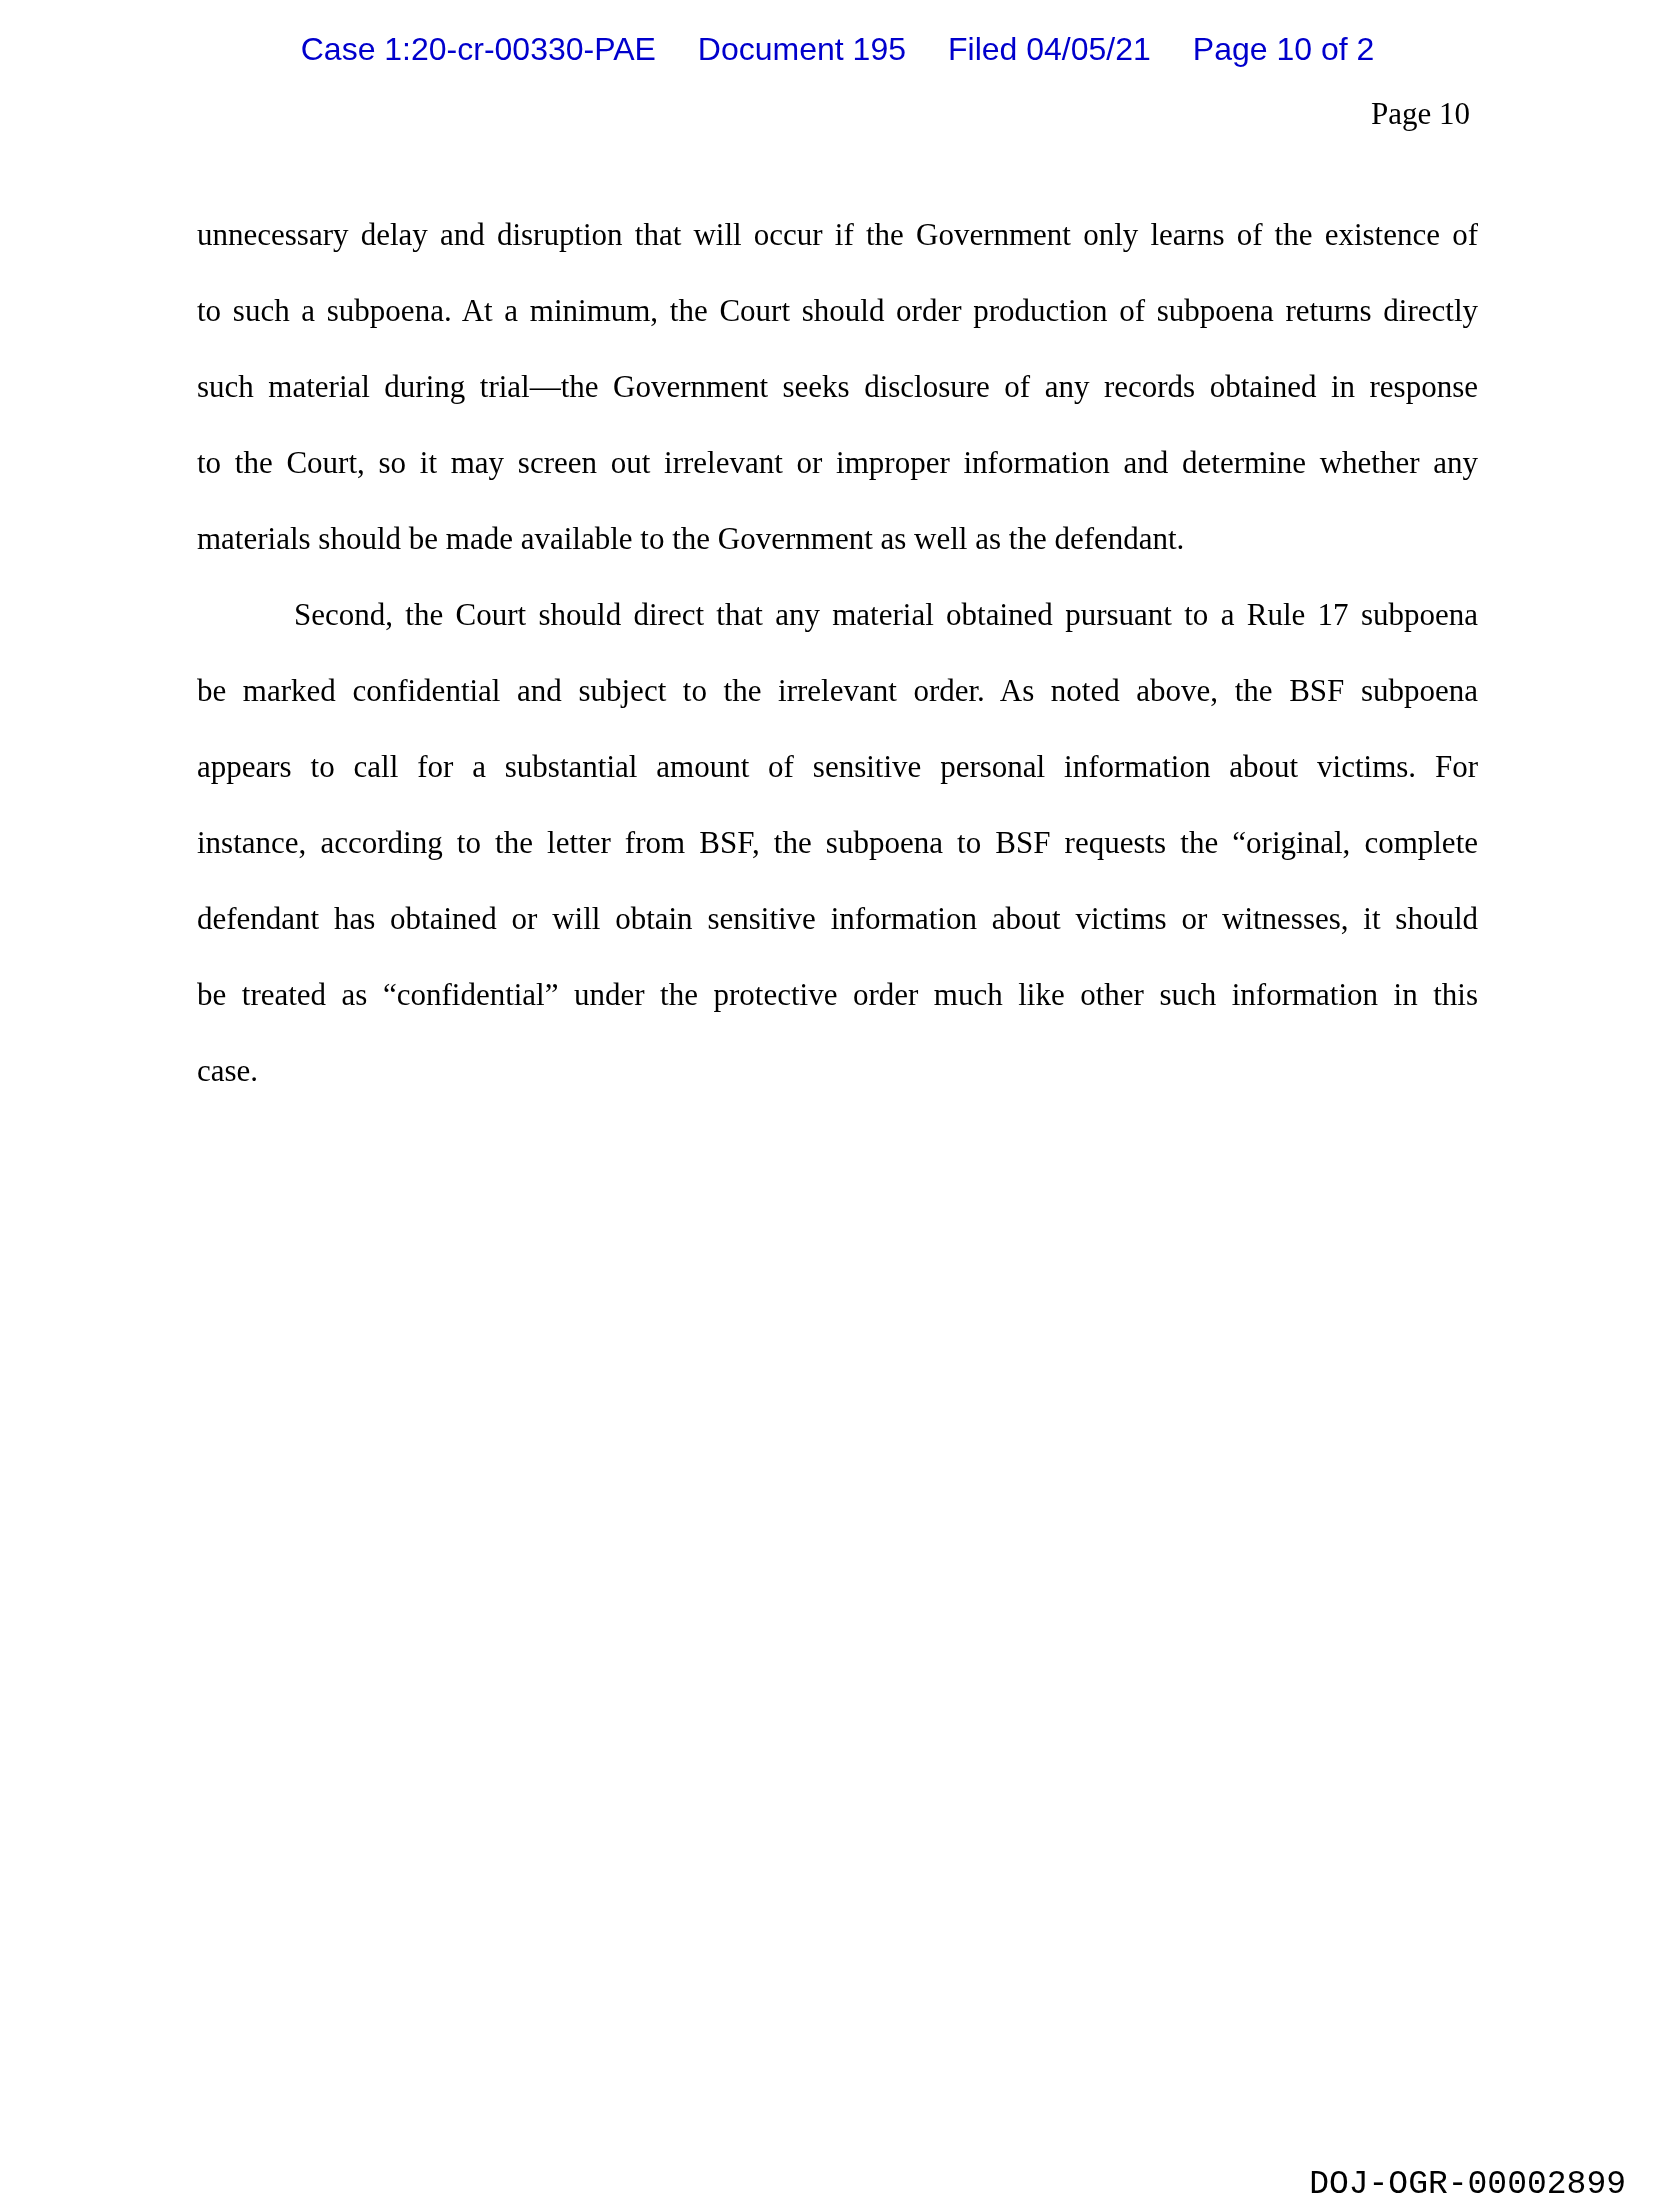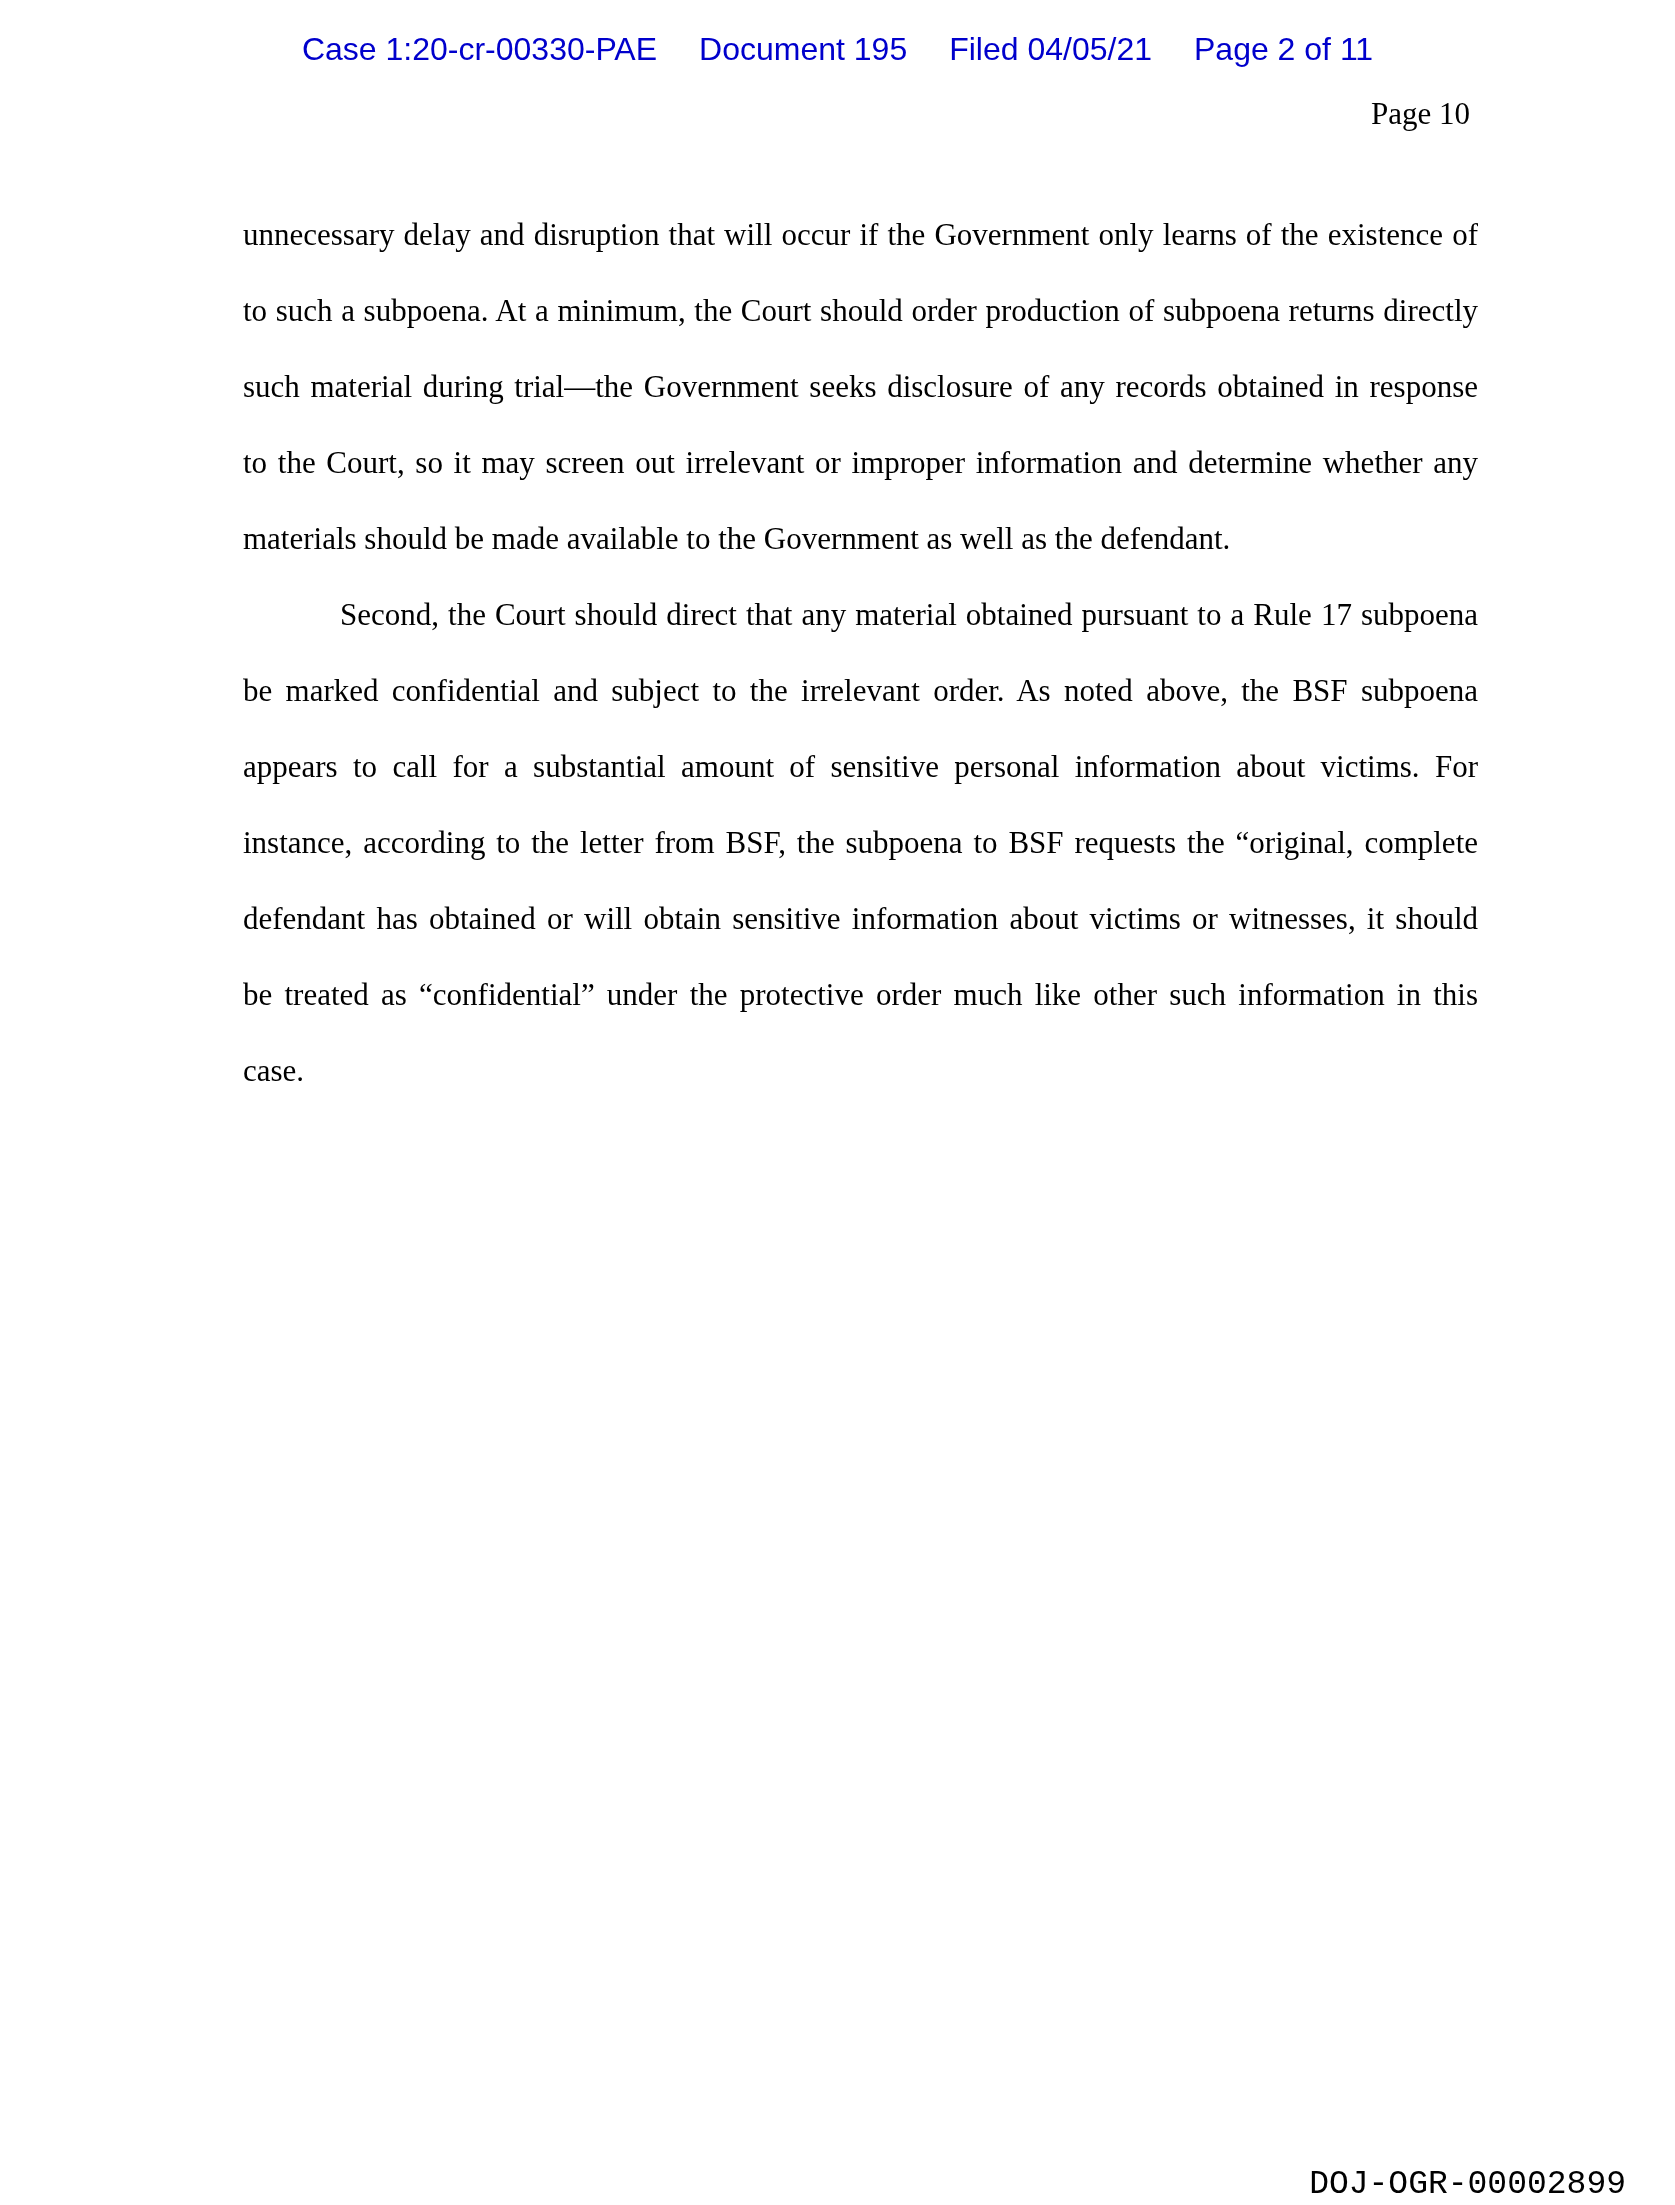--- a/index.html
+++ b/index.html
@@ -49,21 +49,20 @@
     width: 1281px;
     font-size: 31px;
     color: var(--text-black, #000000);
   }
   .line {
     height: 76px;
     line-height: 76px;
     text-align: justify;
     text-align-last: justify;
     overflow: hidden;
-    margin-left: 46px;
   }
   .line.end {
     text-align: left;
     text-align-last: auto;
   }
   .line.indent {
     text-indent: 97px;
   }
   
   .bates {
@@ -79,21 +78,21 @@
 </style>
 </head>
 <body>
 
 <div class="page">
 
   <div class="stamp">
     <span>Case 1:20-cr-00330-PAE</span>
     <span>Document 195</span>
     <span>Filed 04/05/21</span>
-    <span>Page 2 of 11</span>
+    <span>Page 10 of 2</span>
   </div>
 
   <div class="pagenum">Page 10</div>
 
   <div class="docbody">
     <div class="para">
       <div class="line">unnecessary delay and disruption that will occur if the Government only learns of the existence of</div>
       <div class="line">to such a subpoena.  At a minimum, the Court should order production of subpoena returns directly</div>
       <div class="line">such material during trial—the Government seeks disclosure of any records obtained in response</div>
       <div class="line">to the Court, so it may screen out irrelevant or improper information and determine whether any</div>

